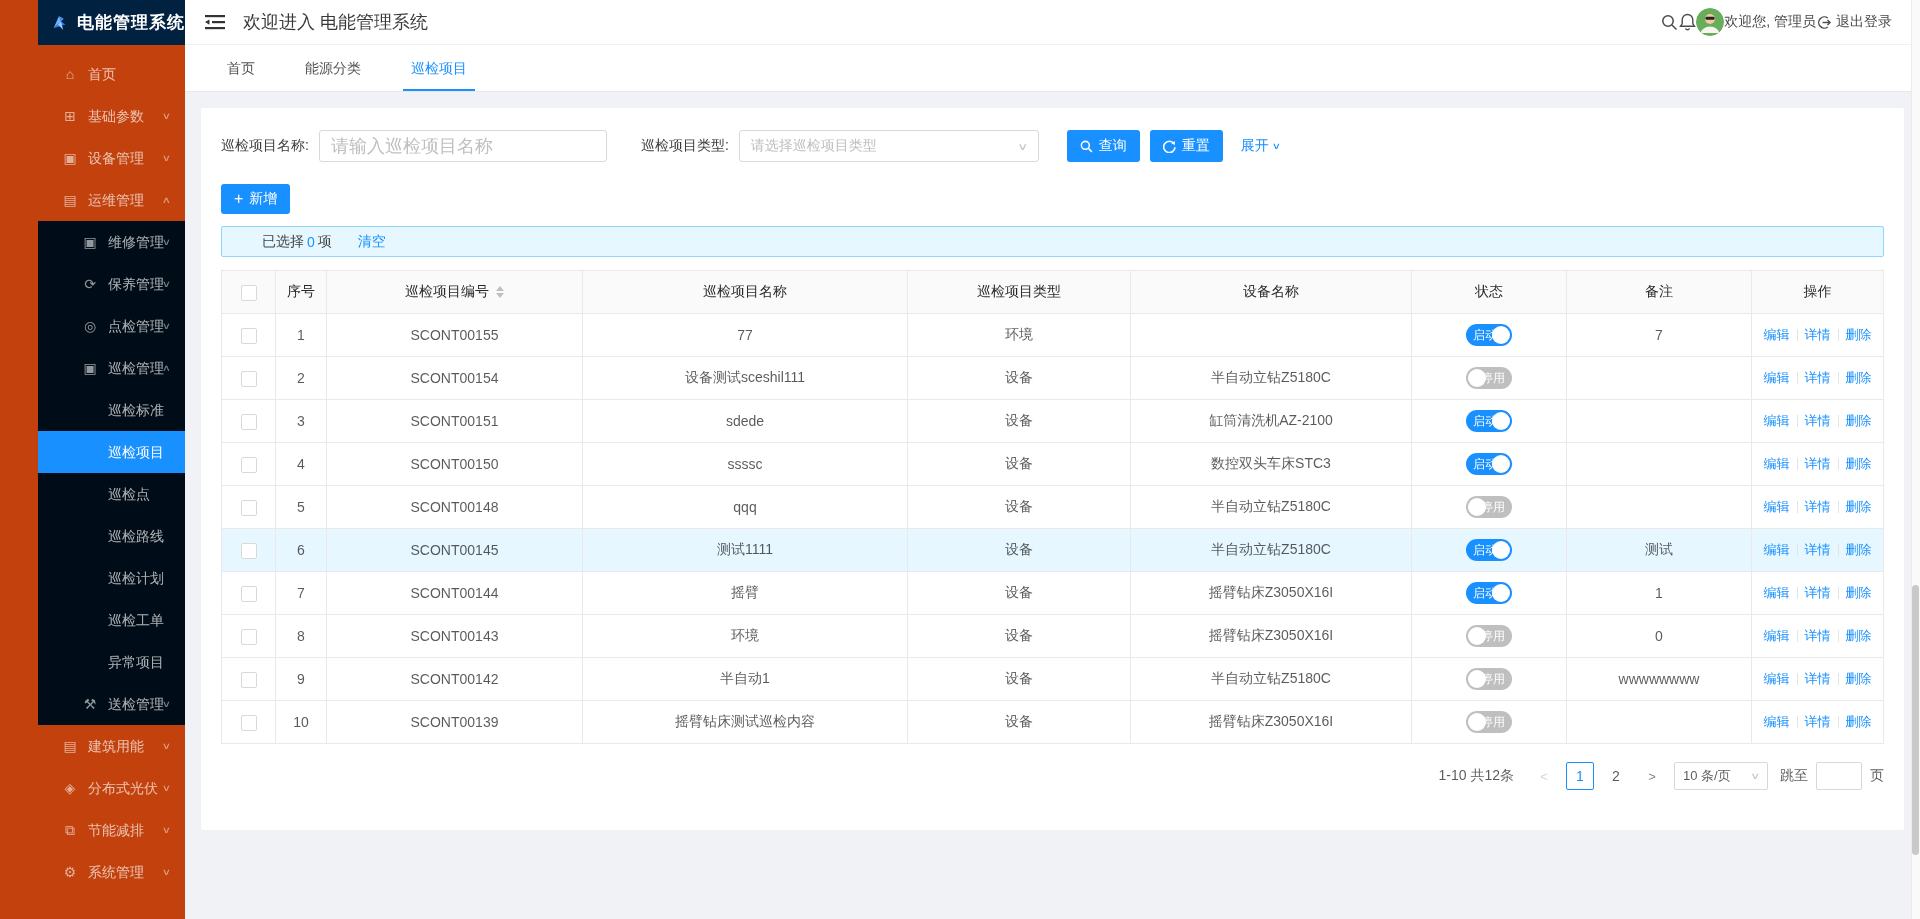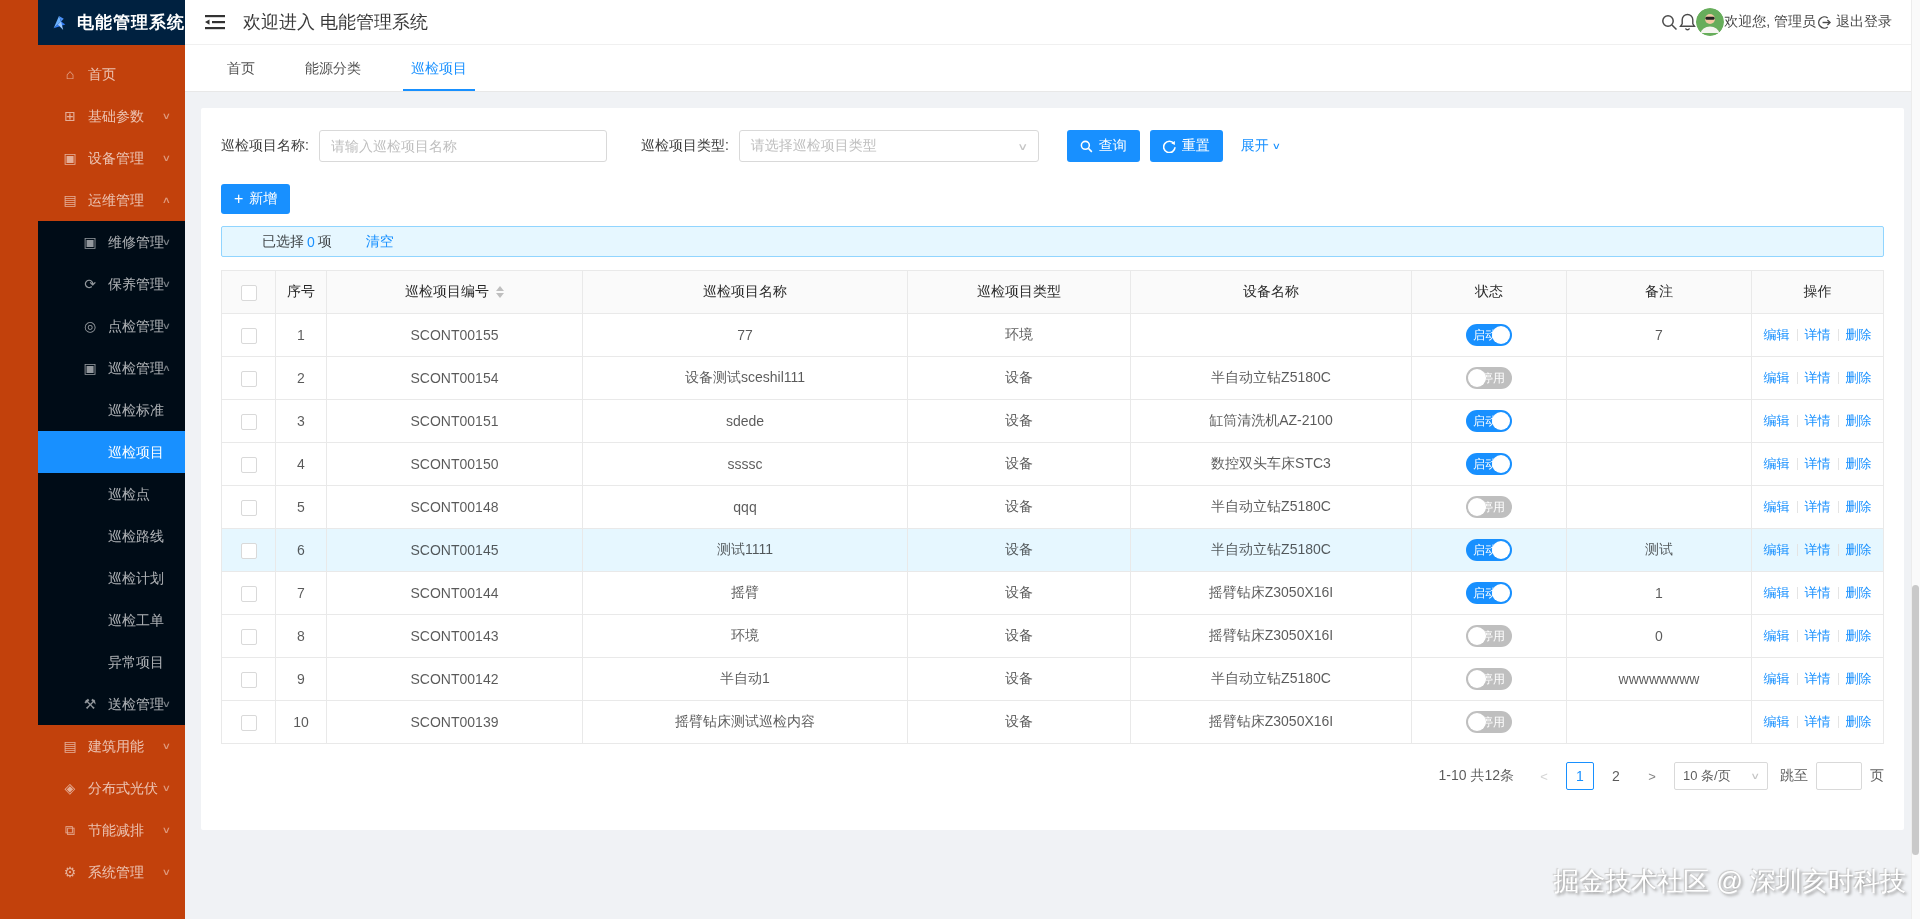--- a/index.html
+++ b/index.html
@@ -36,36 +36,36 @@
   .tab { padding:12px 2px 13px; margin-right:46px; cursor:pointer; color:rgba(0,0,0,.70); position:relative; }
   .tab.active { color:#1890ff; }
   .tab.active::after { content:""; position:absolute; left:-6px; right:-6px; bottom:0; height:2px; background:#1890ff; }
 
   .content { flex:1; position:relative; background:#f0f2f5; }
   .card { background:#fff; margin:16px; height:722px; padding:22px 20px; border-radius:2px; }
 
   
   .filter-row { display:flex; align-items:center; }
   .f-label { color:rgba(0,0,0,.78); margin-right:10px; }
-  .text-input { width:288px; height:32px; border:1px solid #d9d9d9; border-radius:3px; padding:0 11px; font-size:14px; color:rgba(0,0,0,.65); outline:none; font-family:inherit; }
+  .text-input { width:288px; height:32px; border:1px solid #d9d9d9; border-radius:3px; padding:0 11px; font-size:18px; color:rgba(0,0,0,.65); outline:none; font-family:inherit; }
   .text-input::placeholder { color:#bfbfbf; }
   .sel-label { margin-left:34px; }
   .select-box { width:300px; height:32px; border:1px solid #d9d9d9; border-radius:3px; display:flex; align-items:center; padding:0 11px; color:#bfbfbf; background:#fff; cursor:pointer; }
   .select-box .sel-arrow { margin-left:auto; color:#c5c5c5; font-size:10px; transform:scaleX(1.5); }
   .btn { height:32px; border:none; border-radius:3px; background:#1890ff; color:#fff; font-size:14px; padding:0 13px; display:inline-flex; align-items:center; gap:6px; cursor:pointer; font-family:inherit; }
   .btn-search { margin-left:28px; }
   .btn-reset { margin-left:10px; }
   .expand-link { color:#1890ff; margin-left:18px; cursor:pointer; display:inline-flex; align-items:center; gap:4px; }
   .expand-link .x-arrow { font-size:9px; transform:scaleX(1.4); }
   .btn-add { margin-top:22px; height:30px; }
 
   
   .alert { margin-top:12px; height:31px; background:#e6f7ff; border:1px solid #91d5ff; border-radius:2px; display:flex; align-items:center; padding-left:40px; color:rgba(0,0,0,.75); }
   .alert .sel-count { color:#1890ff; margin:0 3px; }
-  .alert .clear-link { color:#1890ff; margin-left:34px; cursor:pointer; }
+  .alert .clear-link { color:#1890ff; margin-left:26px; cursor:pointer; }
 
   
   table { width:100%; border-collapse:collapse; table-layout:fixed; margin-top:13px; }
   col.c0{width:54px} col.c1{width:51px} col.c2{width:256px} col.c3{width:325px} col.c4{width:223px} col.c5{width:281px} col.c6{width:155px} col.c7{width:185px}
   th,td { border:1px solid #e9e9e9; height:43px; text-align:center; font-weight:400; padding:0 6px; overflow:hidden; white-space:nowrap; }
   thead th { background:#fafafa; color:rgba(0,0,0,.85); }
   tbody td { color:rgba(0,0,0,.65); background:#fff; }
   tr.hl td { background:#e6f7ff; }
   .cb { display:inline-block; width:16px; height:16px; border:1px solid #d9d9d9; border-radius:2px; background:#fff; vertical-align:middle; cursor:pointer; }
   .sorter { display:inline-flex; flex-direction:column; vertical-align:middle; margin-left:7px; line-height:0; }
@@ -453,20 +453,19 @@
           <span class="pg-size">
             <span>10 条/页</span>
             <span class="sel-arrow">∨</span>
           </span>
           <span class="pg-jump">跳至</span>
           <input class="pg-input" style="">
           <span>页</span>
         </div>
 
       </div>
-      <div class="watermark">掘金技术社区 @ 深圳亥时科技</div>
     </div>
   </div>
 
   <div class="scrollbar">
     <div class="scroll-thumb"></div>
   </div>
 </div>
 
 </body></html>

